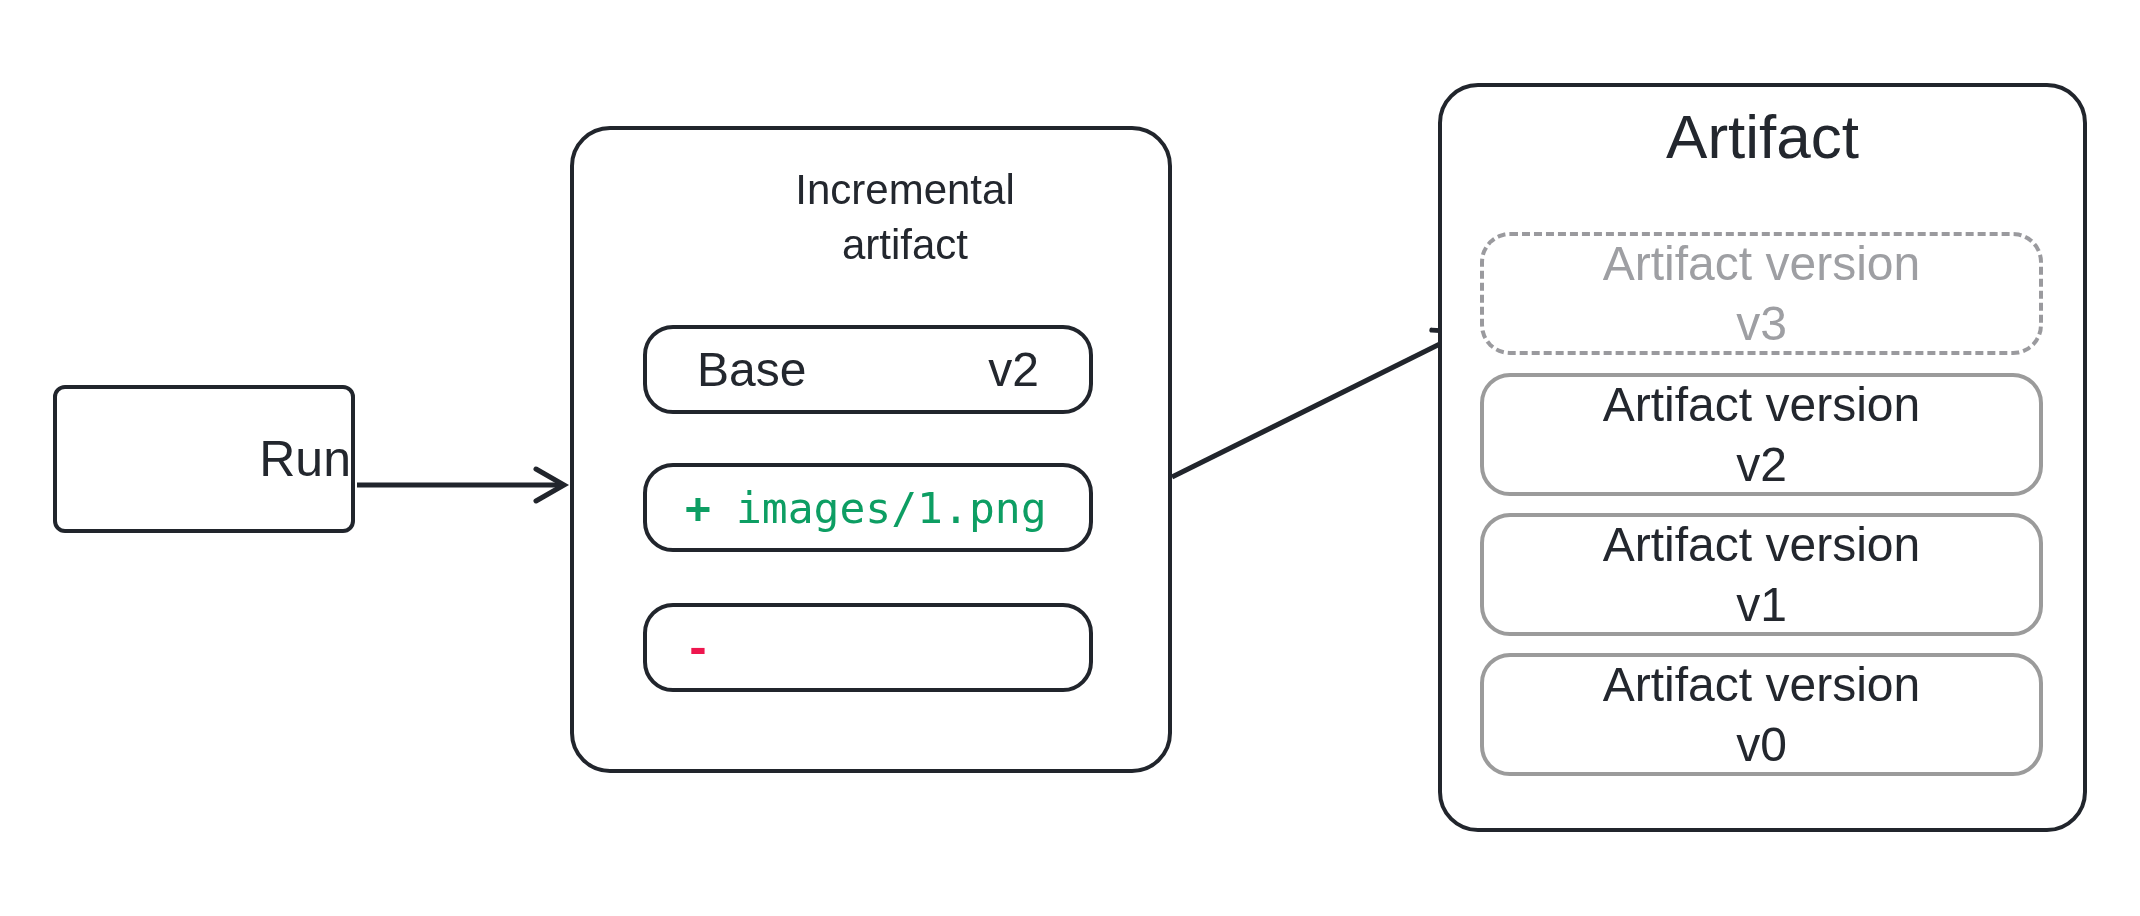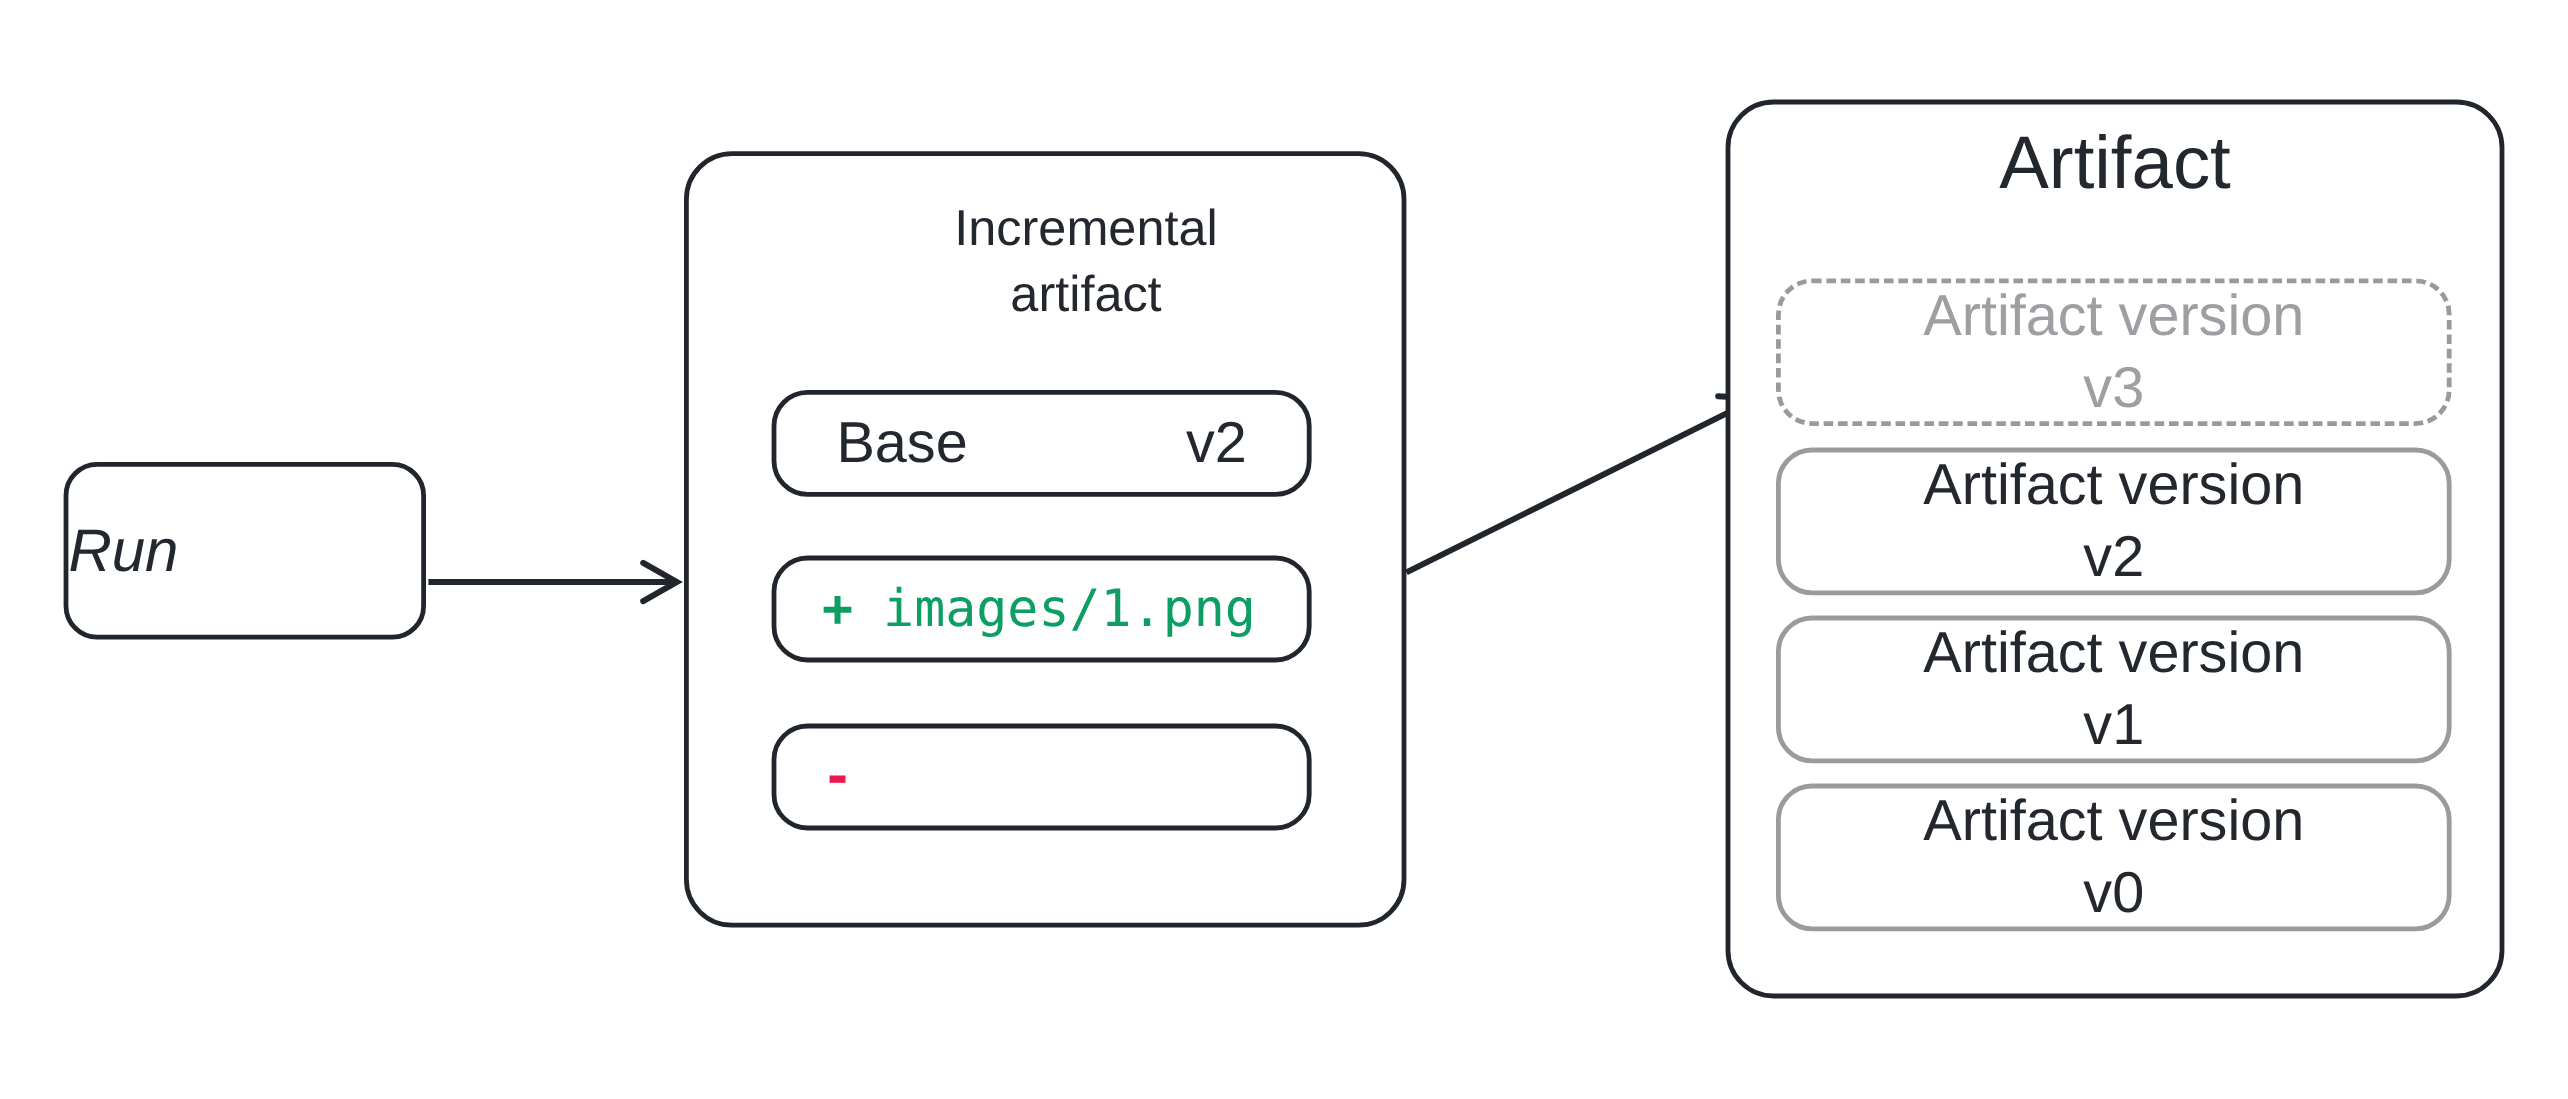--- a/index.html
+++ b/index.html
@@ -15,22 +15,22 @@
   .abs { position: absolute; box-sizing: border-box; }
 
   
   .node {
     border: 4px solid #21252c;
     border-radius: 40px;
     background: #ffffff;
   }
   .run-node {
     left: 53px; top: 385px; width: 302px; height: 148px;
-    border-radius: 28px;
-    display: flex; align-items: center; justify-content: flex-start; font-style: italic;
+    border-radius: 12px;
+    display: flex; align-items: center; justify-content: flex-end;
   }
   .run-label { font-size: 50px; }
 
   .inc-node { left: 570px; top: 126px; width: 602px; height: 647px; }
   .inc-title {
     left: 570px; top: 162px; width: 670px;
     text-align: center; font-size: 42px; line-height: 55px;
   }
 
   .art-node { left: 1438px; top: 83px; width: 649px; height: 749px; }

